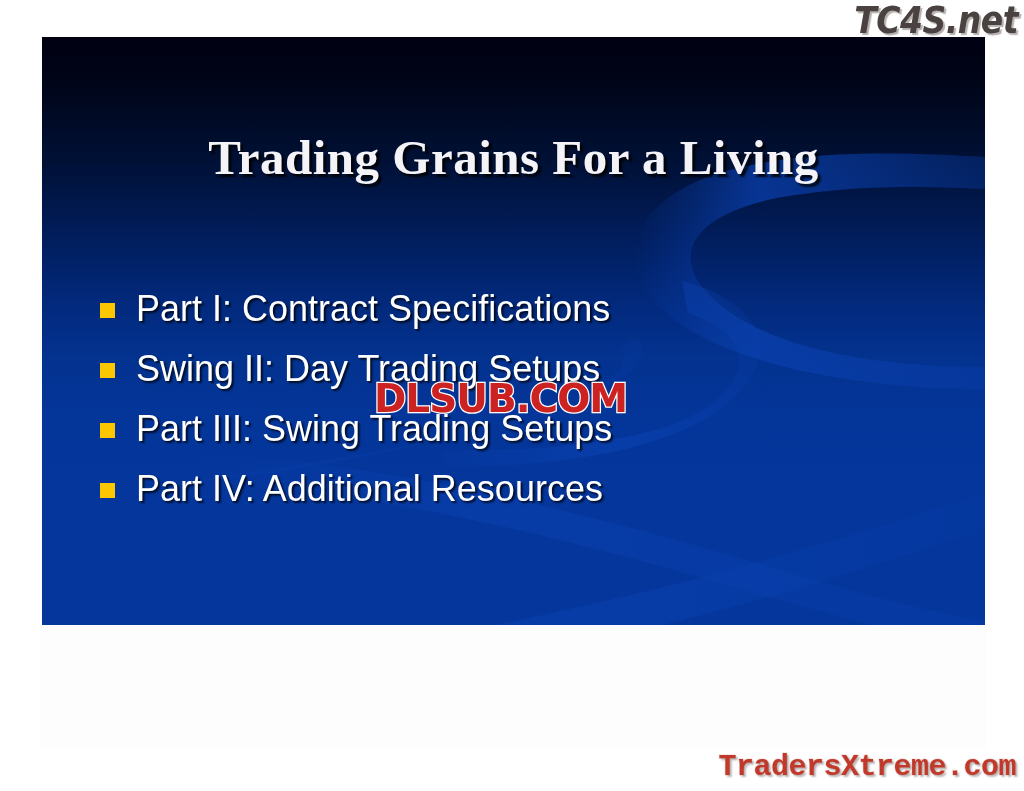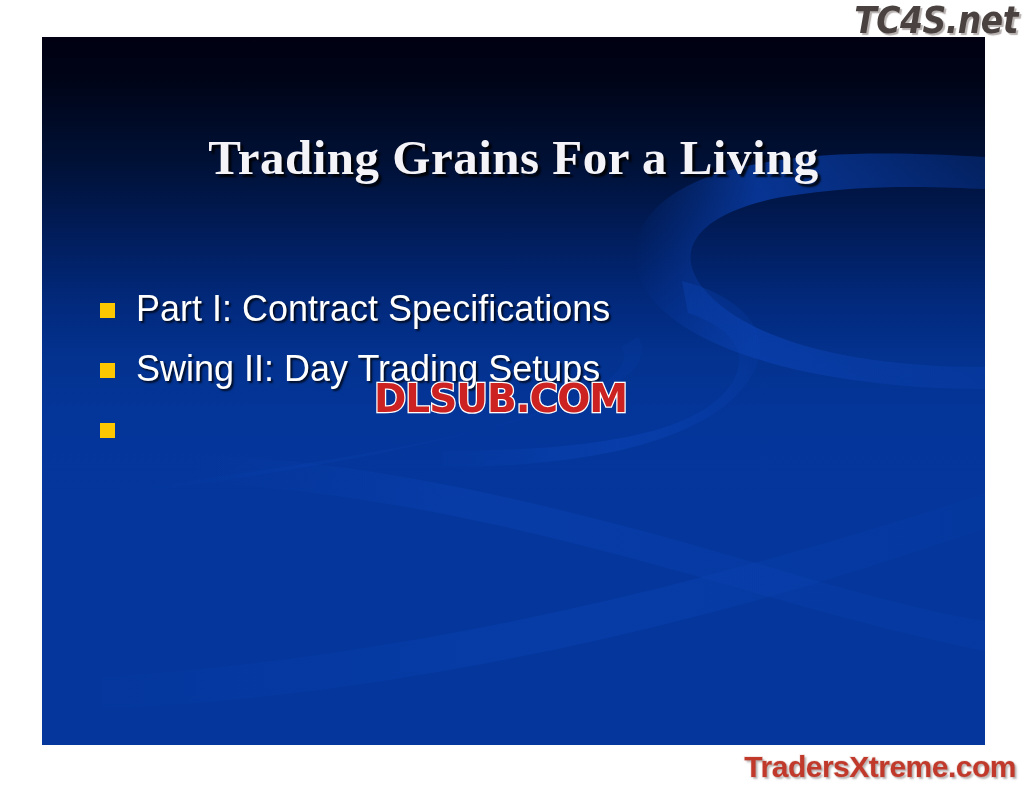--- a/index.html
+++ b/index.html
@@ -32,21 +32,21 @@
     background: #fdfdfd;
     padding: 2px;
     box-sizing: border-box;
   }
 
   #slide {
     position: absolute;
     left: 42px;
     top: 37px;
     width: 943px;
-    height: 708px;
+    height: 588px;
     overflow: hidden;
     background:
       linear-gradient(to bottom,
         #000012 0px,
         #000417 42px,
         #001034 120px,
         #011d5c 200px,
         #022a7e 270px,
         #03328f 320px,
         #043599 380px,
@@ -147,21 +147,21 @@
     color: #4a4240;
     text-shadow: 2px 2px 1px rgba(120,110,108,0.55);
     transform: scaleY(1.12);
     transform-origin: right top;
   }
 
   #wm-bottom {
     position: absolute;
     right: 8px;
     top: 750px;
-    font-family: Liberation Sans, sans-serif;
+    font-family: Liberation Mono, monospace;
     font-weight: bold;
     font-size: 30px;
     letter-spacing: -0.5px;
     color: #c0392b;
     -webkit-text-stroke: 1.5px #f2e3e0;
     paint-order: stroke fill;
     text-shadow: 2px 2px 2px rgba(120,110,110,0.5);
   }
 
   #wm-center {
@@ -218,20 +218,25 @@
       <li class="bullet-row">
         <span class="bullet-marker"></span>
         <span class="bullet-text">Part I: Contract Specifications</span>
       </li>
       <li class="bullet-row">
         <span class="bullet-marker"></span>
         <span class="bullet-text">Swing II: Day Trading Setups</span>
       </li>
       <li class="bullet-row">
         <span class="bullet-marker"></span>
+        <span class="bullet-text">Part III: Swing Trading Setups</span>
+      </li>
+      <li class="bullet-row">
+        <span class="bullet-marker"></span>
+        <span class="bullet-text">Part IV: Additional Resources</span>
       </li>
     </ul>
 
     <div id="footer-url">www.tradethemarkets.com</div>
 
     <div id="footer-pagenum">1</div>
 
   </div>
 
   <div id="wm-top">TC4S.net</div>

